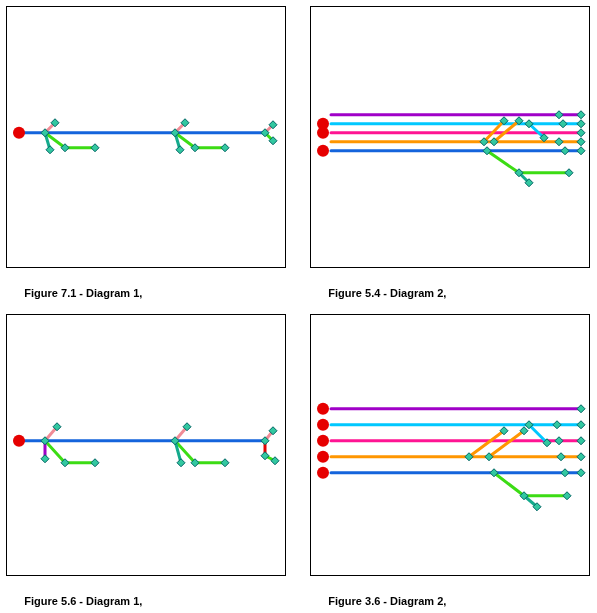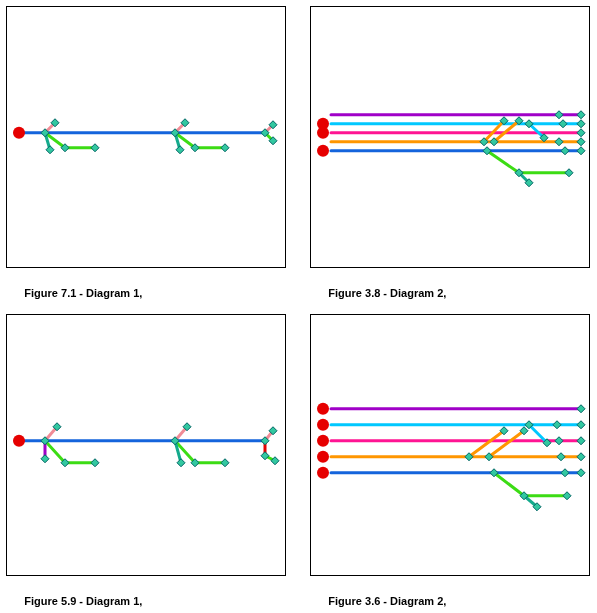--- a/index.html
+++ b/index.html
@@ -107,21 +107,21 @@
           <path d="M 248 103.75999999999999 L 252 107.75999999999999 L 248 111.75999999999999 L 244 107.75999999999999 Z" fill="#32c8a0" stroke="#006464" stroke-width="1"></path>
           <path d="M 252 112.75999999999999 L 256 116.75999999999999 L 252 120.75999999999999 L 248 116.75999999999999 Z" fill="#32c8a0" stroke="#006464" stroke-width="1"></path>
           <path d="M 248 130.76 L 252 134.76 L 248 138.76 L 244 134.76 Z" fill="#32c8a0" stroke="#006464" stroke-width="1"></path>
           <path d="M 254 139.76 L 258 143.76 L 254 147.76 L 250 143.76 Z" fill="#32c8a0" stroke="#006464" stroke-width="1"></path>
           <circle cx="12" cy="116.75999999999999" r="6" fill="#e60000" stroke="#800000" stroke-width="0"></circle>
           <circle cx="12" cy="125.75999999999999" r="6" fill="#e60000" stroke="#800000" stroke-width="0"></circle>
           <circle cx="12" cy="143.76" r="6" fill="#e60000" stroke="#800000" stroke-width="0"></circle>
         </svg>
     </div>
     <div class="caption" style="left:0; top:266px;">
-      <span>Figure 3.8 - Diagram 2,</span>
+      <span>Figure 5.4 - Diagram 2,</span>
       <span class="line2" style="padding-left:64px;">Offset between branches=40</span>
     </div>
   </div>
 
   <div class="cell" style="left:6px; top:314px; width:280px;">
     <div class="panel-frame" style="left:0; top:0; width:280px; height:262px;">
       <svg width="280" height="262">
           <line x1="8" y1="125.75999999999999" x2="258" y2="125.75999999999999" stroke="#1464dc" stroke-width="3" stroke-linecap="round"></line>
           <path d="M38 125.75999999999999 L58 147.76 L88 147.76" fill="none" stroke="#3cdc14" stroke-width="3" stroke-linecap="round" stroke-linejoin="round"></path>
           <path d="M38 125.75999999999999 L50 111.75999999999999" fill="none" stroke="#f08c96" stroke-width="3" stroke-linecap="round" stroke-linejoin="round"></path>
@@ -143,21 +143,21 @@
           <path d="M258 140.76 L268 145.76" fill="none" stroke="#3cdc14" stroke-width="3" stroke-linecap="round" stroke-linejoin="round"></path>
           <path d="M258 125.75999999999999 L266 115.75999999999999" fill="none" stroke="#f08c96" stroke-width="3" stroke-linecap="round" stroke-linejoin="round"></path>
           <path d="M 258 121.75999999999999 L 262 125.75999999999999 L 258 129.76 L 254 125.75999999999999 Z" fill="#32c8a0" stroke="#006464" stroke-width="1"></path>
           <path d="M 258 136.76 L 262 140.76 L 258 144.76 L 254 140.76 Z" fill="#32c8a0" stroke="#006464" stroke-width="1"></path>
           <path d="M 268 141.76 L 272 145.76 L 268 149.76 L 264 145.76 Z" fill="#32c8a0" stroke="#006464" stroke-width="1"></path>
           <path d="M 266 111.75999999999999 L 270 115.75999999999999 L 266 119.75999999999999 L 262 115.75999999999999 Z" fill="#32c8a0" stroke="#006464" stroke-width="1"></path>
           <circle cx="12" cy="125.75999999999999" r="6" fill="#e60000" stroke="#800000" stroke-width="0"></circle>
         </svg>
     </div>
     <div class="caption" style="left:0; top:266px;">
-      <span>Figure 5.9 - Diagram 1,</span>
+      <span>Figure 5.6 - Diagram 1,</span>
       
     </div>
   </div>
 
   <div class="cell" style="left:310px; top:314px; width:280px;">
     <div class="panel-frame" style="left:0; top:0; width:280px; height:262px;">
       <svg width="280" height="262">
           <line x1="20" y1="93.75999999999999" x2="270" y2="93.75999999999999" stroke="#a000c8" stroke-width="3" stroke-linecap="round"></line>
           <line x1="20" y1="109.75999999999999" x2="270" y2="109.75999999999999" stroke="#00c8ff" stroke-width="3" stroke-linecap="round"></line>
           <line x1="20" y1="125.75999999999999" x2="270" y2="125.75999999999999" stroke="#ff1493" stroke-width="3" stroke-linecap="round"></line>

